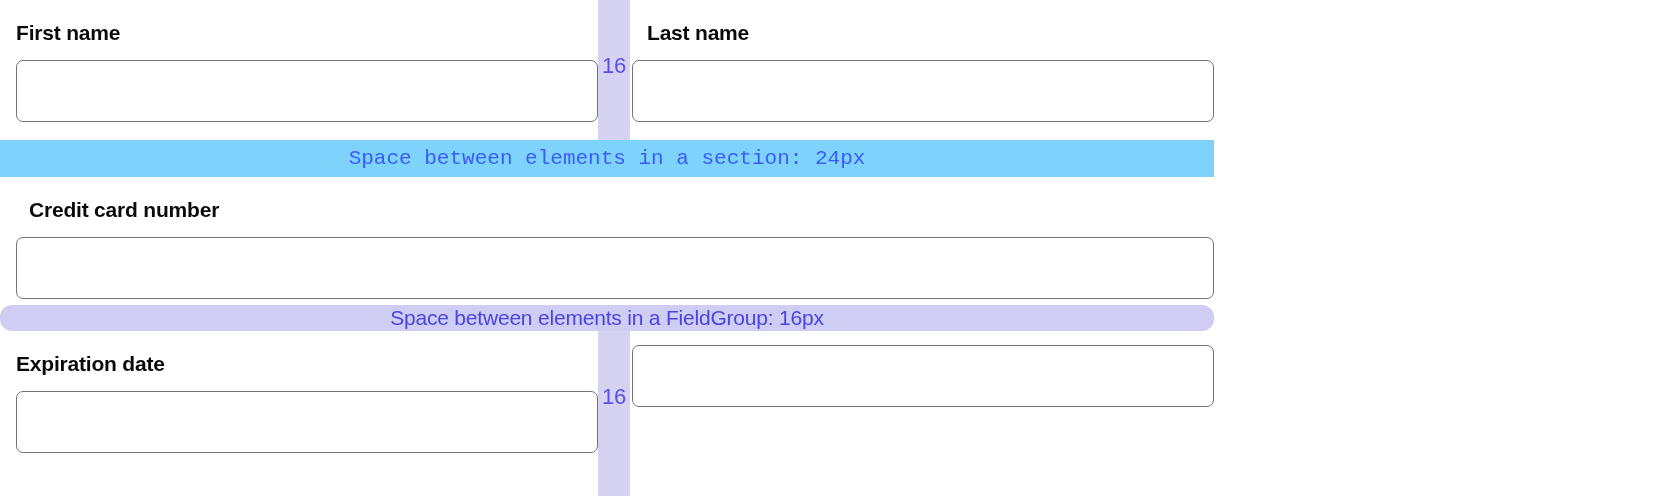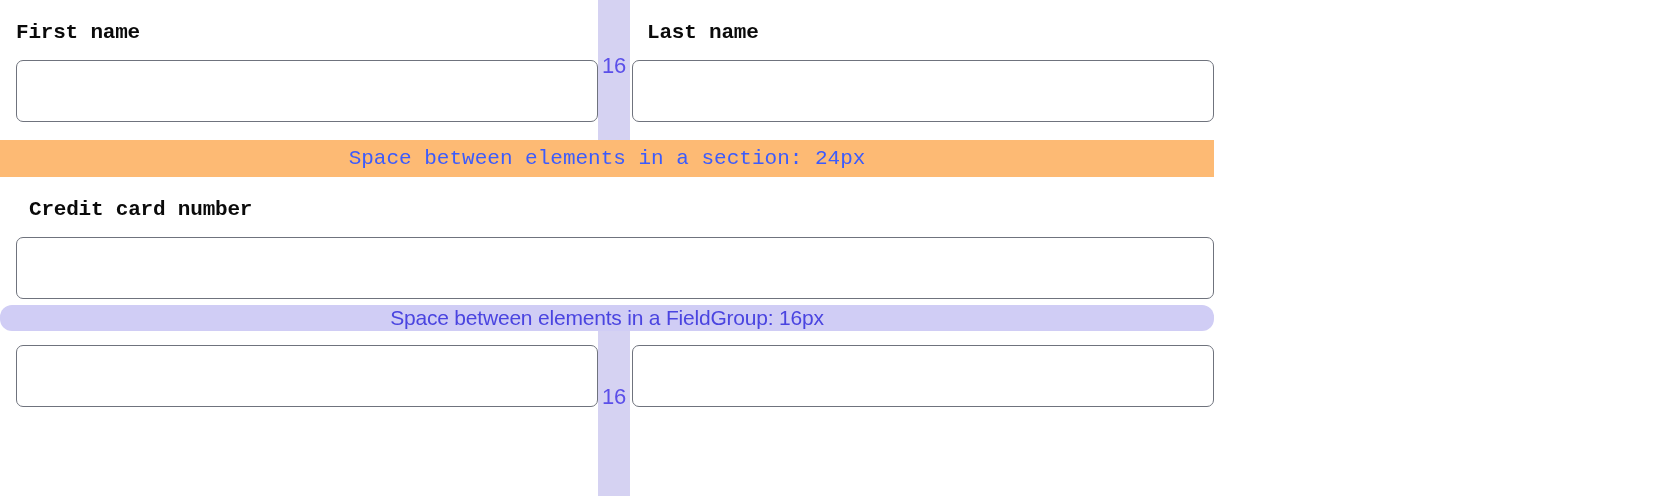--- a/index.html
+++ b/index.html
@@ -70,21 +70,21 @@
     font-family: "Liberation Sans", sans-serif;
     font-size: 22px;
     line-height: 24px;
     color: #5b4fe9;
     letter-spacing: -0.2px;
   }
 
   
   .field-label {
     display: block;
-    font-family: Liberation Mono, monospace;
+    font-family: Liberation Sans, sans-serif;
     font-size: 21px;
     font-weight: bold;
     color: #0a0a0a;
     line-height: 26px;
     letter-spacing: -0.2px;
     padding-left: 16px;
     padding-top: 20px;
     white-space: nowrap;
     background: #ffffff;
   }
@@ -128,21 +128,21 @@
   .band {
     position: absolute;
     left: 0;
     width: 1214px;
     display: flex;
     align-items: center;
     justify-content: center;
     box-sizing: border-box;
   }
   .band-section {
-    background: #fdba74;
+    background: #7dd3fc;
   }
   .band-section .band-text {
     font-family: "Liberation Mono", monospace;
     font-size: 21px;
     line-height: 24px;
     color: #3b5bfd;
     letter-spacing: 0px;
     white-space: nowrap;
   }
   .band-fieldgroup {
@@ -206,20 +206,21 @@
     </div>
 
     <div class="band band-fieldgroup" style="top:305px;height:26px;">
       <span class="band-text">Space between elements in a FieldGroup: 16px</span>
     </div>
 
     <div class="channel" style="top:331px;height:165px;"></div>
 
     <div class="field-row" style="top:331px;height:165px;">
       <div class="col left">
+        <span class="field-label">Expiration date</span>
         <div class="input-wrap">
           <input class="text-input" type="text" placeholder="" style="">
         </div>
       </div>
 
       <div class="gap-strip">
         <span class="gap-value">16</span>
       </div>
 
       <div class="col right">

